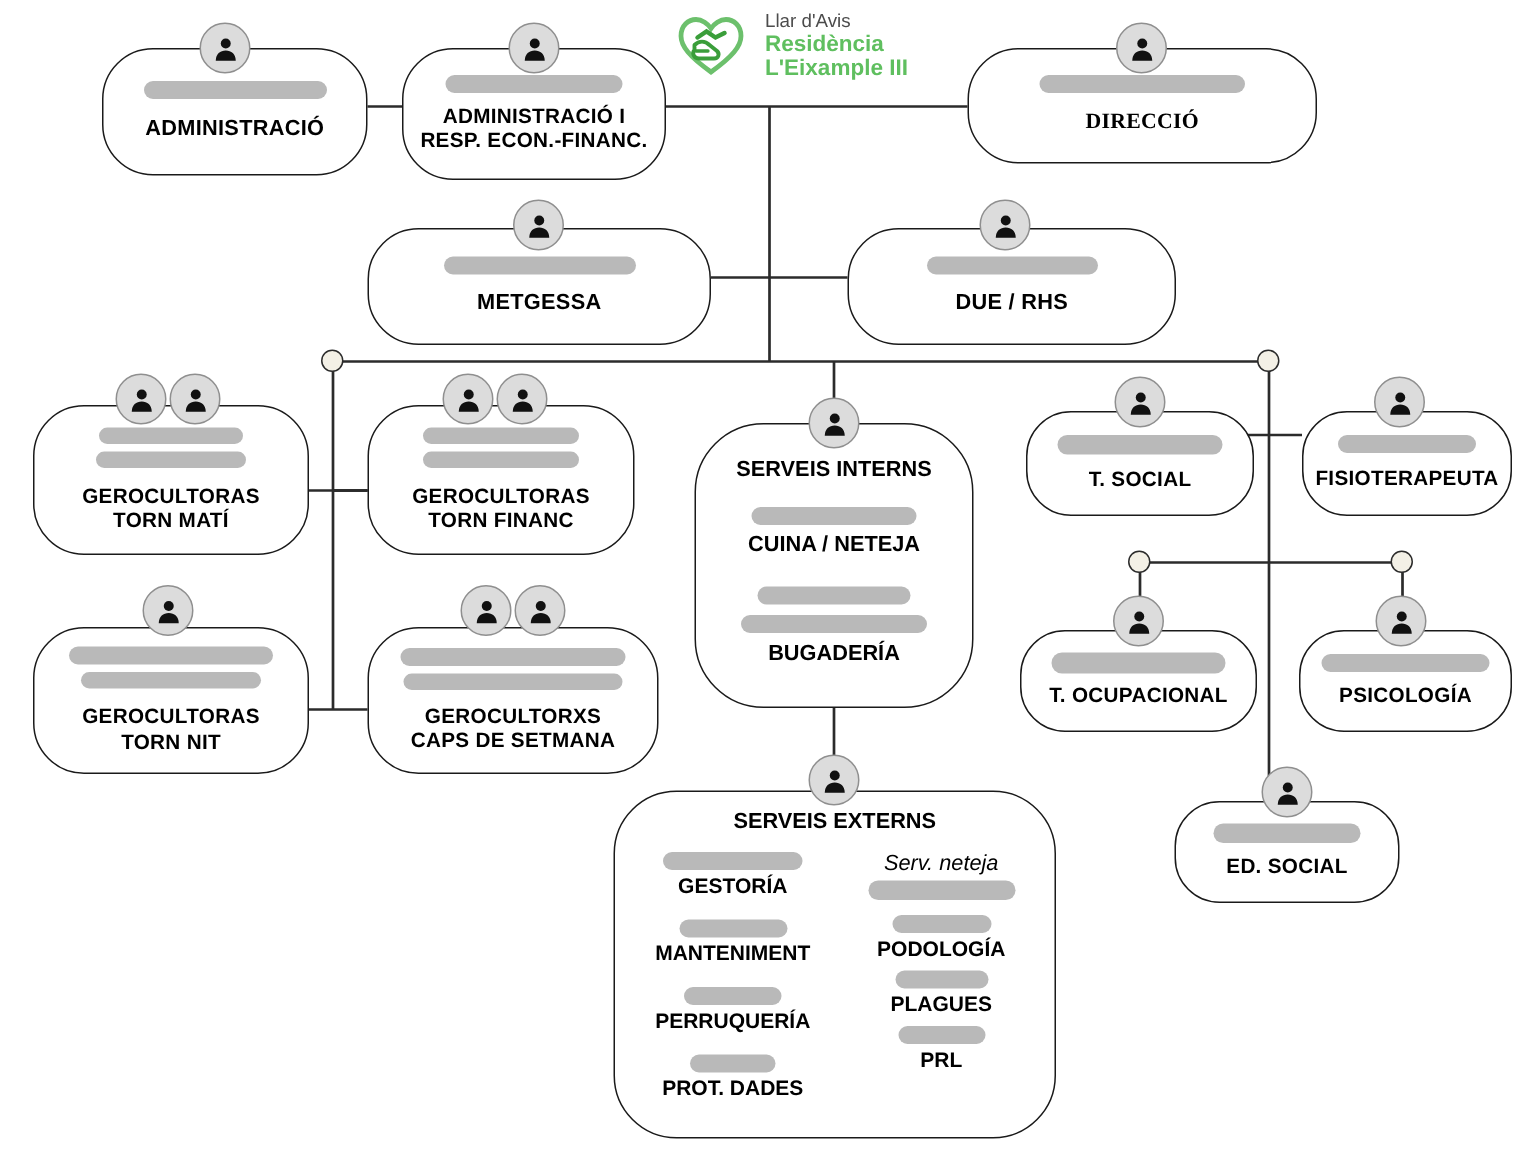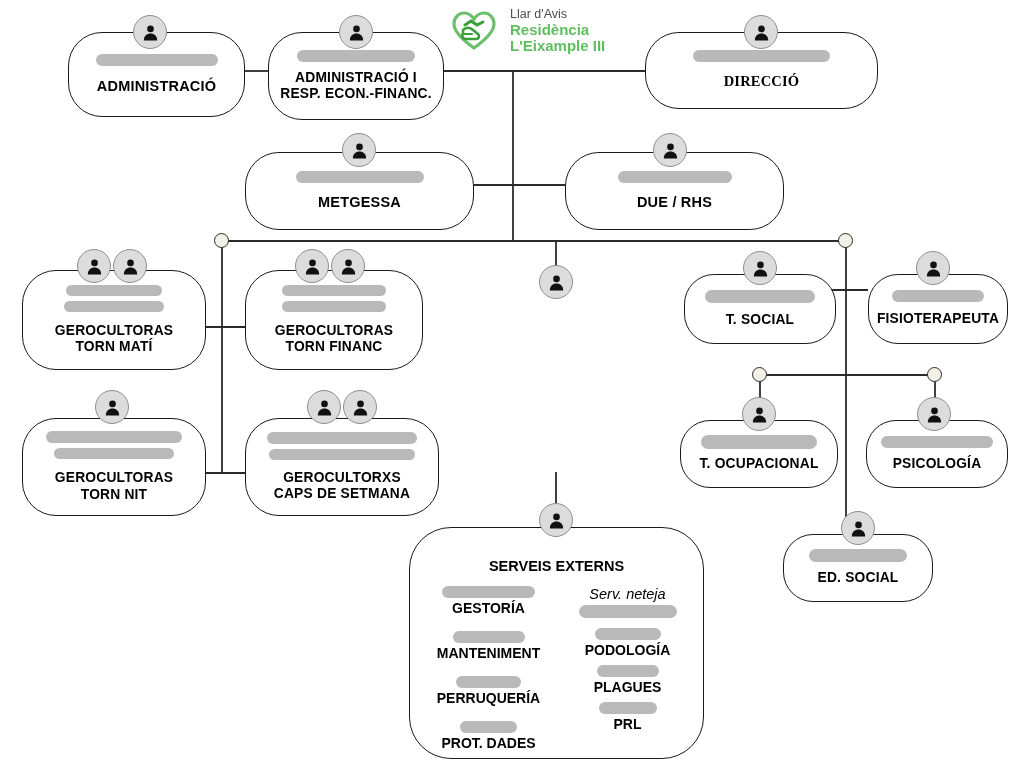--- a/index.html
+++ b/index.html
@@ -252,28 +252,38 @@
         <path d="M3.6 22 C3.6 16.4 7.4 13.4 12 13.4 C16.6 13.4 20.4 16.4 20.4 22 Z" fill="#111"></path>
       </svg>
   </div>
   <div class="avatar" style="left:343px;top:390px;">
     <svg width="19" height="19" viewBox="0 0 24 24">
         <circle cx="12" cy="7.5" r="4.2" fill="#111"></circle>
         <path d="M3.6 22 C3.6 16.4 7.4 13.4 12 13.4 C16.6 13.4 20.4 16.4 20.4 22 Z" fill="#111"></path>
       </svg>
   </div>
 
+  <div class="node" style="left:463px;top:282px;width:186px;height:190px;border-radius:46px;justify-content:flex-start;padding-top:22px;">
+    <div class="svc">
+      <div class="svc-label">SERVEIS INTERNS</div>
+      <div class="redact" style="width:110px;height:12px;margin-top:17px;"></div>
+      <div class="svc-label" style="margin-top:3px;">CUINA / NETEJA</div>
+      <div class="redact" style="width:102px;height:12px;margin-top:20px;"></div>
+      <div class="redact" style="width:124px;height:12px;margin-top:5px;"></div>
+      <div class="svc-label" style="margin-top:4px;">BUGADERÍA</div>
+    </div>
+  </div>
   <div class="avatar" style="left:539px;top:265px;">
     <svg width="19" height="19" viewBox="0 0 24 24">
         <circle cx="12" cy="7.5" r="4.2" fill="#111"></circle>
         <path d="M3.6 22 C3.6 16.4 7.4 13.4 12 13.4 C16.6 13.4 20.4 16.4 20.4 22 Z" fill="#111"></path>
       </svg>
   </div>
 
-  <div class="node" style="left:409px;top:527px;width:295px;height:232px;border-radius:42px;justify-content:flex-end;padding-top:23px;">
+  <div class="node" style="left:409px;top:527px;width:295px;height:232px;border-radius:42px;justify-content:flex-start;padding-top:12px;">
     <div class="svc-label">SERVEIS EXTERNS</div>
     <div class="ext-cols" style="margin-top:12px;">
       <div class="ext-col" style="width:118px;gap:8px;">
         <div class="ext-item">
           <div class="redact" style="width:93px;height:12px;"></div>
           <div class="lbl">GESTORÍA</div>
         </div>
         <div class="ext-item">
           <div class="redact" style="width:72px;height:12px;"></div>
           <div class="lbl">MANTENIMENT</div>

